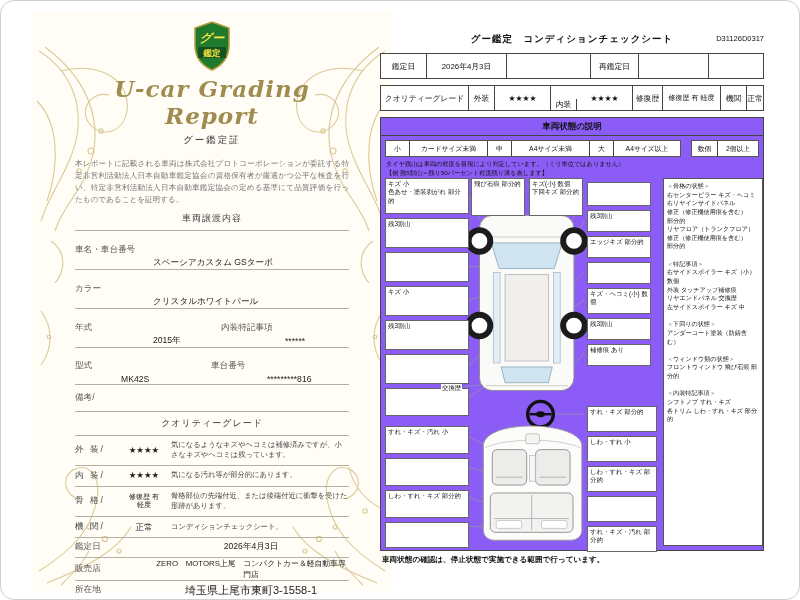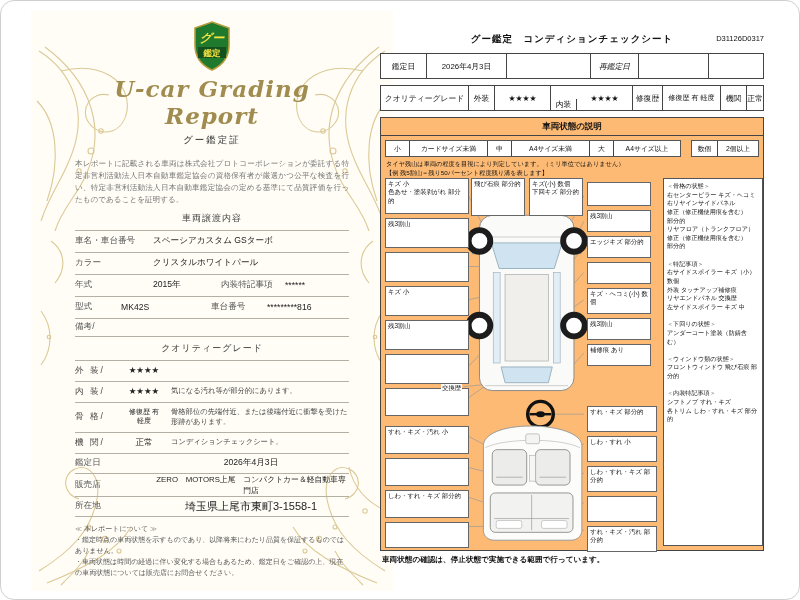--- a/index.html
+++ b/index.html
@@ -13,21 +13,21 @@
   .lp-title{margin-top:4px;text-align:center;font-family:"DejaVu Serif",serif;font-style:italic;
             font-weight:bold;font-size:23px;color:#a18c50;letter-spacing:1px;}
   .lp-subtitle{margin-top:5px;text-align:center;font-size:9.5px;color:#333;letter-spacing:2px;}
   .lp-intro{margin-top:11px;font-size:7.6px;color:#777;line-height:1.6;text-align:justify;}
   .lp-sec-title{margin-top:5px;text-align:center;font-size:9px;color:#444;letter-spacing:1px;}
   .vtable{margin-top:5px;border-top:1px solid #b5b0a4;}
   .vrow{display:flex;align-items:center;min-height:21px;border-bottom:1px solid #b5b0a4;
         font-size:8.6px;color:#222;}
   .vlabel{width:78px;color:#555;flex:none;}
   .v2label{width:64px;color:#555;flex:none;}
-  .vval{flex:none;}
+  .vval{flex:none;margin-top:26px;}
   .memo-row{min-height:17px;}
   .grow{display:flex;border-bottom:1px solid #b5b0a4;padding:4px 0;font-size:8.6px;color:#222;align-items:center;}
   .glabel{width:42px;color:#444;flex:none;letter-spacing:2px;}
   .ggrade{width:54px;flex:none;text-align:center;font-size:8.5px;white-space:pre-line;line-height:1.25;}
   .gdesc{flex:1;font-size:7.3px;color:#444;line-height:1.45;}
   .irow{display:flex;align-items:center;min-height:19px;border-bottom:1px solid #b5b0a4;font-size:8.6px;color:#222;}
   .ilabel{width:78px;color:#555;flex:none;}
   .ival{flex:1;text-align:center;}
   .notes{margin-top:7px;font-size:7px;color:#555;line-height:1.5;}
   .note-line{margin-top:1px;}
@@ -35,21 +35,21 @@
   .page-right{position:absolute;left:377px;top:26px;width:388px;height:566px;color:#111;}
   .rp-header{position:absolute;top:6px;left:0;width:100%;height:14px;}
   .rp-title{display:block;text-align:center;font-size:9.5px;font-weight:bold;letter-spacing:1px;}
   .rp-number{position:absolute;right:2px;top:1px;font-size:7.5px;}
   .t1,.t2{position:absolute;left:2px;right:2px;display:flex;border:1px solid #444;background:#fff;}
   .t1{top:26px;height:24px;}
   .t2{top:58px;height:24px;}
   .cell{border-right:1px solid #444;display:flex;align-items:center;justify-content:center;
         font-size:7.8px;box-sizing:border-box;overflow:hidden;white-space:nowrap;}
   .cell:last-child{border-right:none;flex:1;}
-  .descbox{position:absolute;top:90px;left:2px;right:2px;height:432px;border:1px solid #444;background:#fdba74;}
+  .descbox{position:absolute;top:90px;left:2px;right:2px;height:432px;border:1px solid #444;background:#8b5cf6;}
   .desc-title{height:17px;line-height:17px;border-bottom:1px solid #444;text-align:center;
               font-weight:bold;font-size:8.5px;}
   .size-strip{position:absolute;top:22px;left:4px;right:4px;height:17px;}
   .size-a{position:absolute;left:0;top:0;width:296px;height:17px;border:1px solid #555;display:flex;background:#fff;box-sizing:border-box;}
   .size-b{position:absolute;right:0;top:0;width:68px;height:17px;border:1px solid #555;display:flex;background:#fff;box-sizing:border-box;}
   .size-a .cell,.size-b .cell{font-size:6.8px;}
   .tire-note{position:absolute;top:42px;left:5px;right:5px;font-size:6.2px;line-height:1.4;
              color:#111;white-space:pre-line;}
   .diagram{position:absolute;top:60px;left:0;right:0;bottom:2px;}
   .diagram-svg{position:absolute;left:0;top:0;width:100%;height:100%;}
@@ -149,20 +149,21 @@
           <span class="vlabel">備考/</span>
           <span class="vval"></span>
         </div>
       </div>
 
       <div class="lp-sec-title">クオリティーグレード</div>
       <div class="vtable">
         <div class="grow">
           <span class="glabel">外 装/</span>
           <span class="ggrade">★★★★</span>
+          <span class="gdesc">気になるようなキズやヘコミは補修済みですが、小さなキズやヘコミは残っています。</span>
         </div>
         <div class="grow">
           <span class="glabel">内 装/</span>
           <span class="ggrade">★★★★</span>
           <span class="gdesc">気になる汚れ等が部分的にあります。</span>
         </div>
         <div class="grow">
           <span class="glabel">骨 格/</span>
           <span class="ggrade" style="font-size:7px;">修復歴 有
 軽度</span>
@@ -203,21 +204,21 @@
   <div class="page-right">
     <div class="rp-header">
       <span class="rp-title">グー鑑定　コンディションチェックシート</span>
       <span class="rp-number">D31126D0317</span>
     </div>
 
     <div class="t1">
       <div class="cell" style="width:46px;background:#fff;">鑑定日</div>
       <div class="cell" style="width:80px;">2026年4月3日</div>
       <div class="cell" style="width:84px;"></div>
-      <div class="cell" style="width:48px;font-style:italic;">再鑑定日</div>
+      <div class="cell" style="width:48px;">再鑑定日</div>
       <div class="cell" style="width:70px;"></div>
       <div class="cell"></div>
     </div>
 
     <div class="t2">
       <div class="cell" style="width:88px;">クオリティーグレード</div>
       <div class="cell" style="width:26px;">外装</div>
       <div class="cell" style="width:56px;">★★★★</div>
       <div class="cell" style="width:26px;margin-top:13px;">内装</div>
       <div class="cell" style="width:56px;">★★★★</div>

